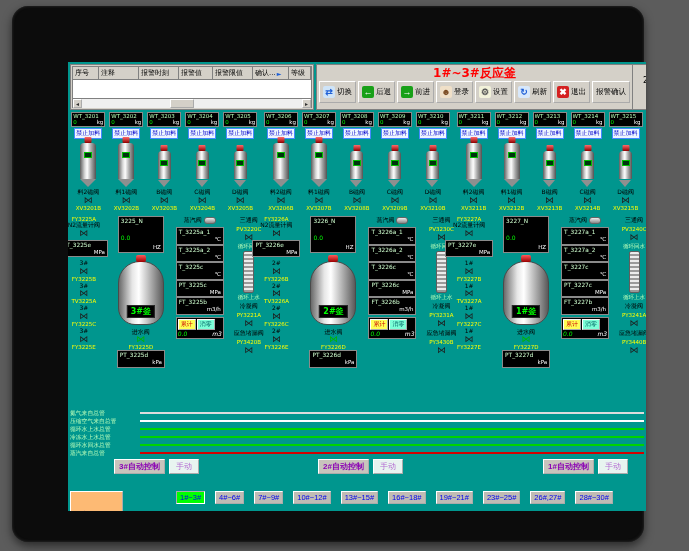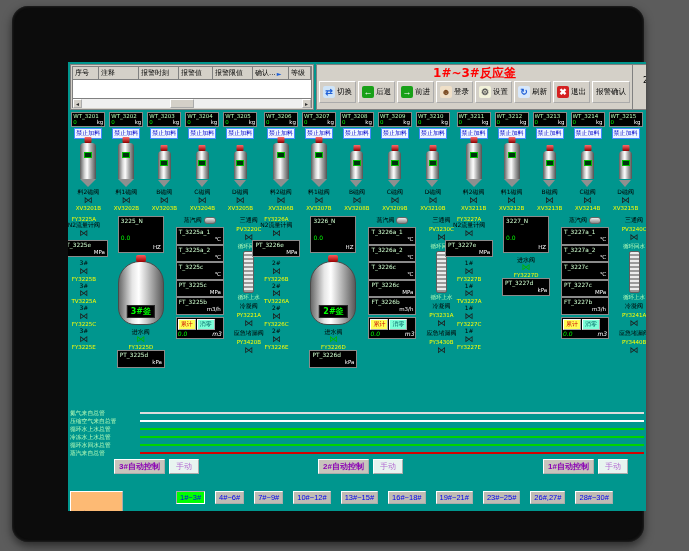--- a/index.html
+++ b/index.html
@@ -795,20 +795,24 @@
   </div>
 </div>
       </div>
 
       <div class="pcol center">
         <div class="ibox agit">
           <span class="itag">3227_N</span>
           <span class="ival">0.0</span>
           <span class="iunit">HZ</span>
         </div>
+        <div class="vessel">
+          <span class="vcap"></span>
+          <span class="vlabel">1#釜</span>
+        </div>
         <div class="inlet">
           <div class="col">
             <span class="lbl">进水阀</span>
             <span class="valve green">⋈</span>
             <span class="tagy">FY3227D</span>
           </div>
         </div>
         <div class="ibox">
           <span class="itag">PT_3227d</span>
           <span class="iunit">kPa</span>

